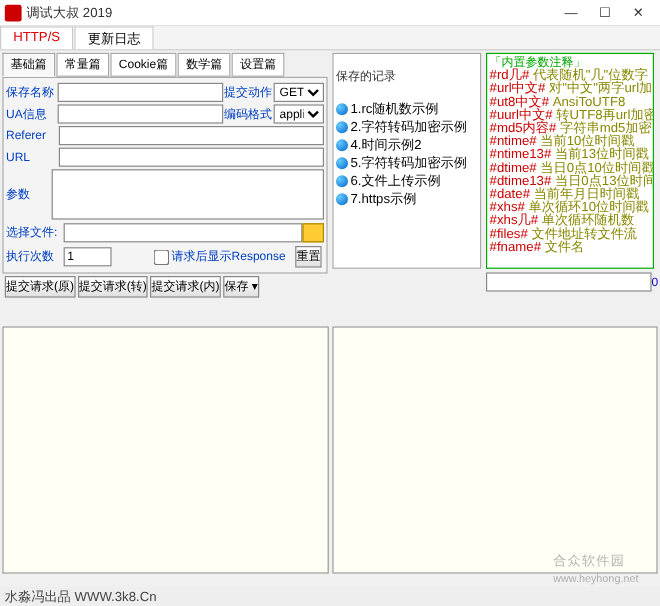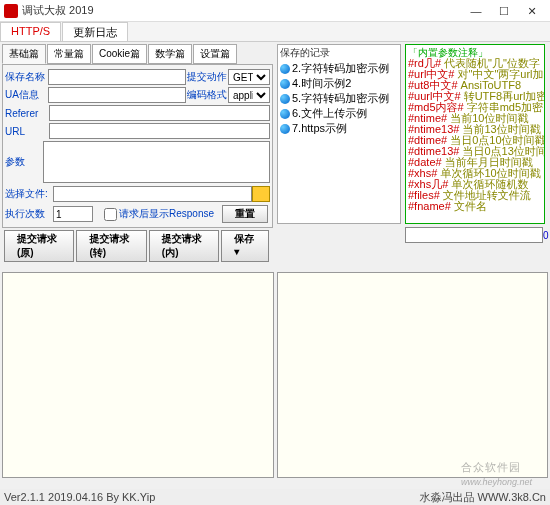--- a/index.html
+++ b/index.html
@@ -18,44 +18,44 @@
 .subtabs .stab.active { background: #f8f8f8; border-bottom: 1px solid #f8f8f8; }
 .formarea { border: 1px solid #aaa; padding: 4px 2px; background: #f4f4f4; }
 .row { display: flex; align-items: center; margin-bottom: 2px; }
 .lbl { width: 44px; color: #0040c0; font-size: 10px; text-align: left; padding-right: 2px; }
 .inp { flex: 1; height: 16px; border: 1px solid #888; background: #fff; padding: 0 2px; font-size: 10px; }
 .inp.sm { width: 40px; flex: none; }
 .lbl2 { width: 44px; color: #0040c0; font-size: 10px; text-align: center; }
 .sel { width: 42px; height: 16px; border: 1px solid #888; background: #fff; font-size: 10px; }
 .ta { width: 100%; height: 42px; border: 1px solid #888; background: #fff; resize: none; font-size: 10px; }
 .row2 { display: flex; align-items: center; margin-top: 3px; }
-.btn { padding: 1px 12px; border: 1px solid #888; background: linear-gradient(#fff,#e0e0e0); cursor: pointer; font-size: 10px; margin-right: 2px; font-weight: bold; }
+.btn { padding: 1px 0; border: 1px solid #888; background: linear-gradient(#fff,#e0e0e0); cursor: pointer; font-size: 10px; margin-right: 2px; }
 .btny { width: 18px; height: 16px; background: #ffcc33; border: 1px solid #aa8800; cursor: pointer; }
 .chk { margin: 0 2px; }
 .chklbl { color: #0040c0; font-size: 10px; }
 .btnrow { display: flex; padding: 2px; justify-content: flex-start; }
 .midpane { width: 128px; padding: 2px; }
 .savegroup { border: 1px solid #aaa; background: #fff; height: 180px; }
-.savehdr { font-size: 10px; color: #333; padding: 1px 2px; }
+.savehdr { font-size: 10px; color: #333; padding: 12px 2px; }
 .sitem { display: flex; align-items: center; padding: 0 2px; font-size: 10px; color: #000; cursor: pointer; }
 .sico { width: 10px; height: 10px; border-radius: 50%; background: radial-gradient(circle at 30% 30%, #6cf, #06c); margin-right: 2px; flex-shrink: 0; }
 .rightpane { width: 144px; padding: 2px; }
 .annbox { border: 1px solid #0a0; background: #fff; height: 180px; padding: 2px; font-size: 9px; line-height: 11px; overflow: hidden; }
 .annhdr { color: #0a0; font-size: 10px; }
 .annline { white-space: nowrap; }
 .annk { color: #c00; }
 .annv { color: #880; }
 .counterbox { display: flex; align-items: center; margin-top: 3px; }
 .counterbox .inp { flex: 1; }
 .counterval { width: 18px; text-align: center; color: #00c; font-size: 10px; }
 .twopanearea { display: flex; height: 210px; padding: 2px; gap: 3px; }
 .bigpane { flex: 1; border: 1px solid #999; background: #fffff5; }
 .footer { position: absolute; bottom: 0; left: 0; right: 0; height: 16px; padding: 0 4px; font-size: 10px; color: #444; background: #eee; display: flex; justify-content: space-between; align-items: center; }
 .wm { position: absolute; right: 18px; bottom: 18px; font-size: 22px; color: rgba(120,120,120,0.55); font-weight: 500; pointer-events: none; letter-spacing: 1px; }
-.wm small { font-size: 9px; display: block; color: rgba(120,120,120,0.55); text-align: right; letter-spacing: 0; font-style: italic; }
+.wm small { font-size: 9px; display: block; color: rgba(120,120,120,0.55); text-align: right; letter-spacing: 0; }
 </style>
 </head>
 <body>
 
 <div class="titlebar">
   <div class="ico"></div>
   <div class="ttl">调试大叔 2019</div>
   <div class="wbtn">—</div>
   <div class="wbtn">☐</div>
   <div class="wbtn">✕</div>
@@ -121,20 +121,24 @@
       <div class="btn">提交请求(内)</div>
       <div class="btn">保存 ▾</div>
     </div>
   </div>
 
   <div class="midpane">
     <div class="savegroup">
       <div class="savehdr">保存的记录</div>
       <div class="sitem">
           <div class="sico"></div>
+          <span>1.rc随机数示例</span>
+        </div>
+      <div class="sitem">
+          <div class="sico"></div>
           <span>2.字符转码加密示例</span>
         </div>
       <div class="sitem">
           <div class="sico"></div>
           <span>4.时间示例2</span>
         </div>
       <div class="sitem">
           <div class="sico"></div>
           <span>5.字符转码加密示例</span>
         </div>
@@ -178,15 +182,14 @@
   <div class="bigpane"></div>
   <div class="bigpane"></div>
 </div>
 
 <div class="wm">
   <span>合众软件园</span>
   <small>www.heyhong.net</small>
 </div>
 
 <div class="footer">
-  <span>Ver2.1.1 2019.04.16 By KK.Yip</span>
   <span>水淼冯出品  WWW.3k8.Cn</span>
 </div>
 
 </body></html>

